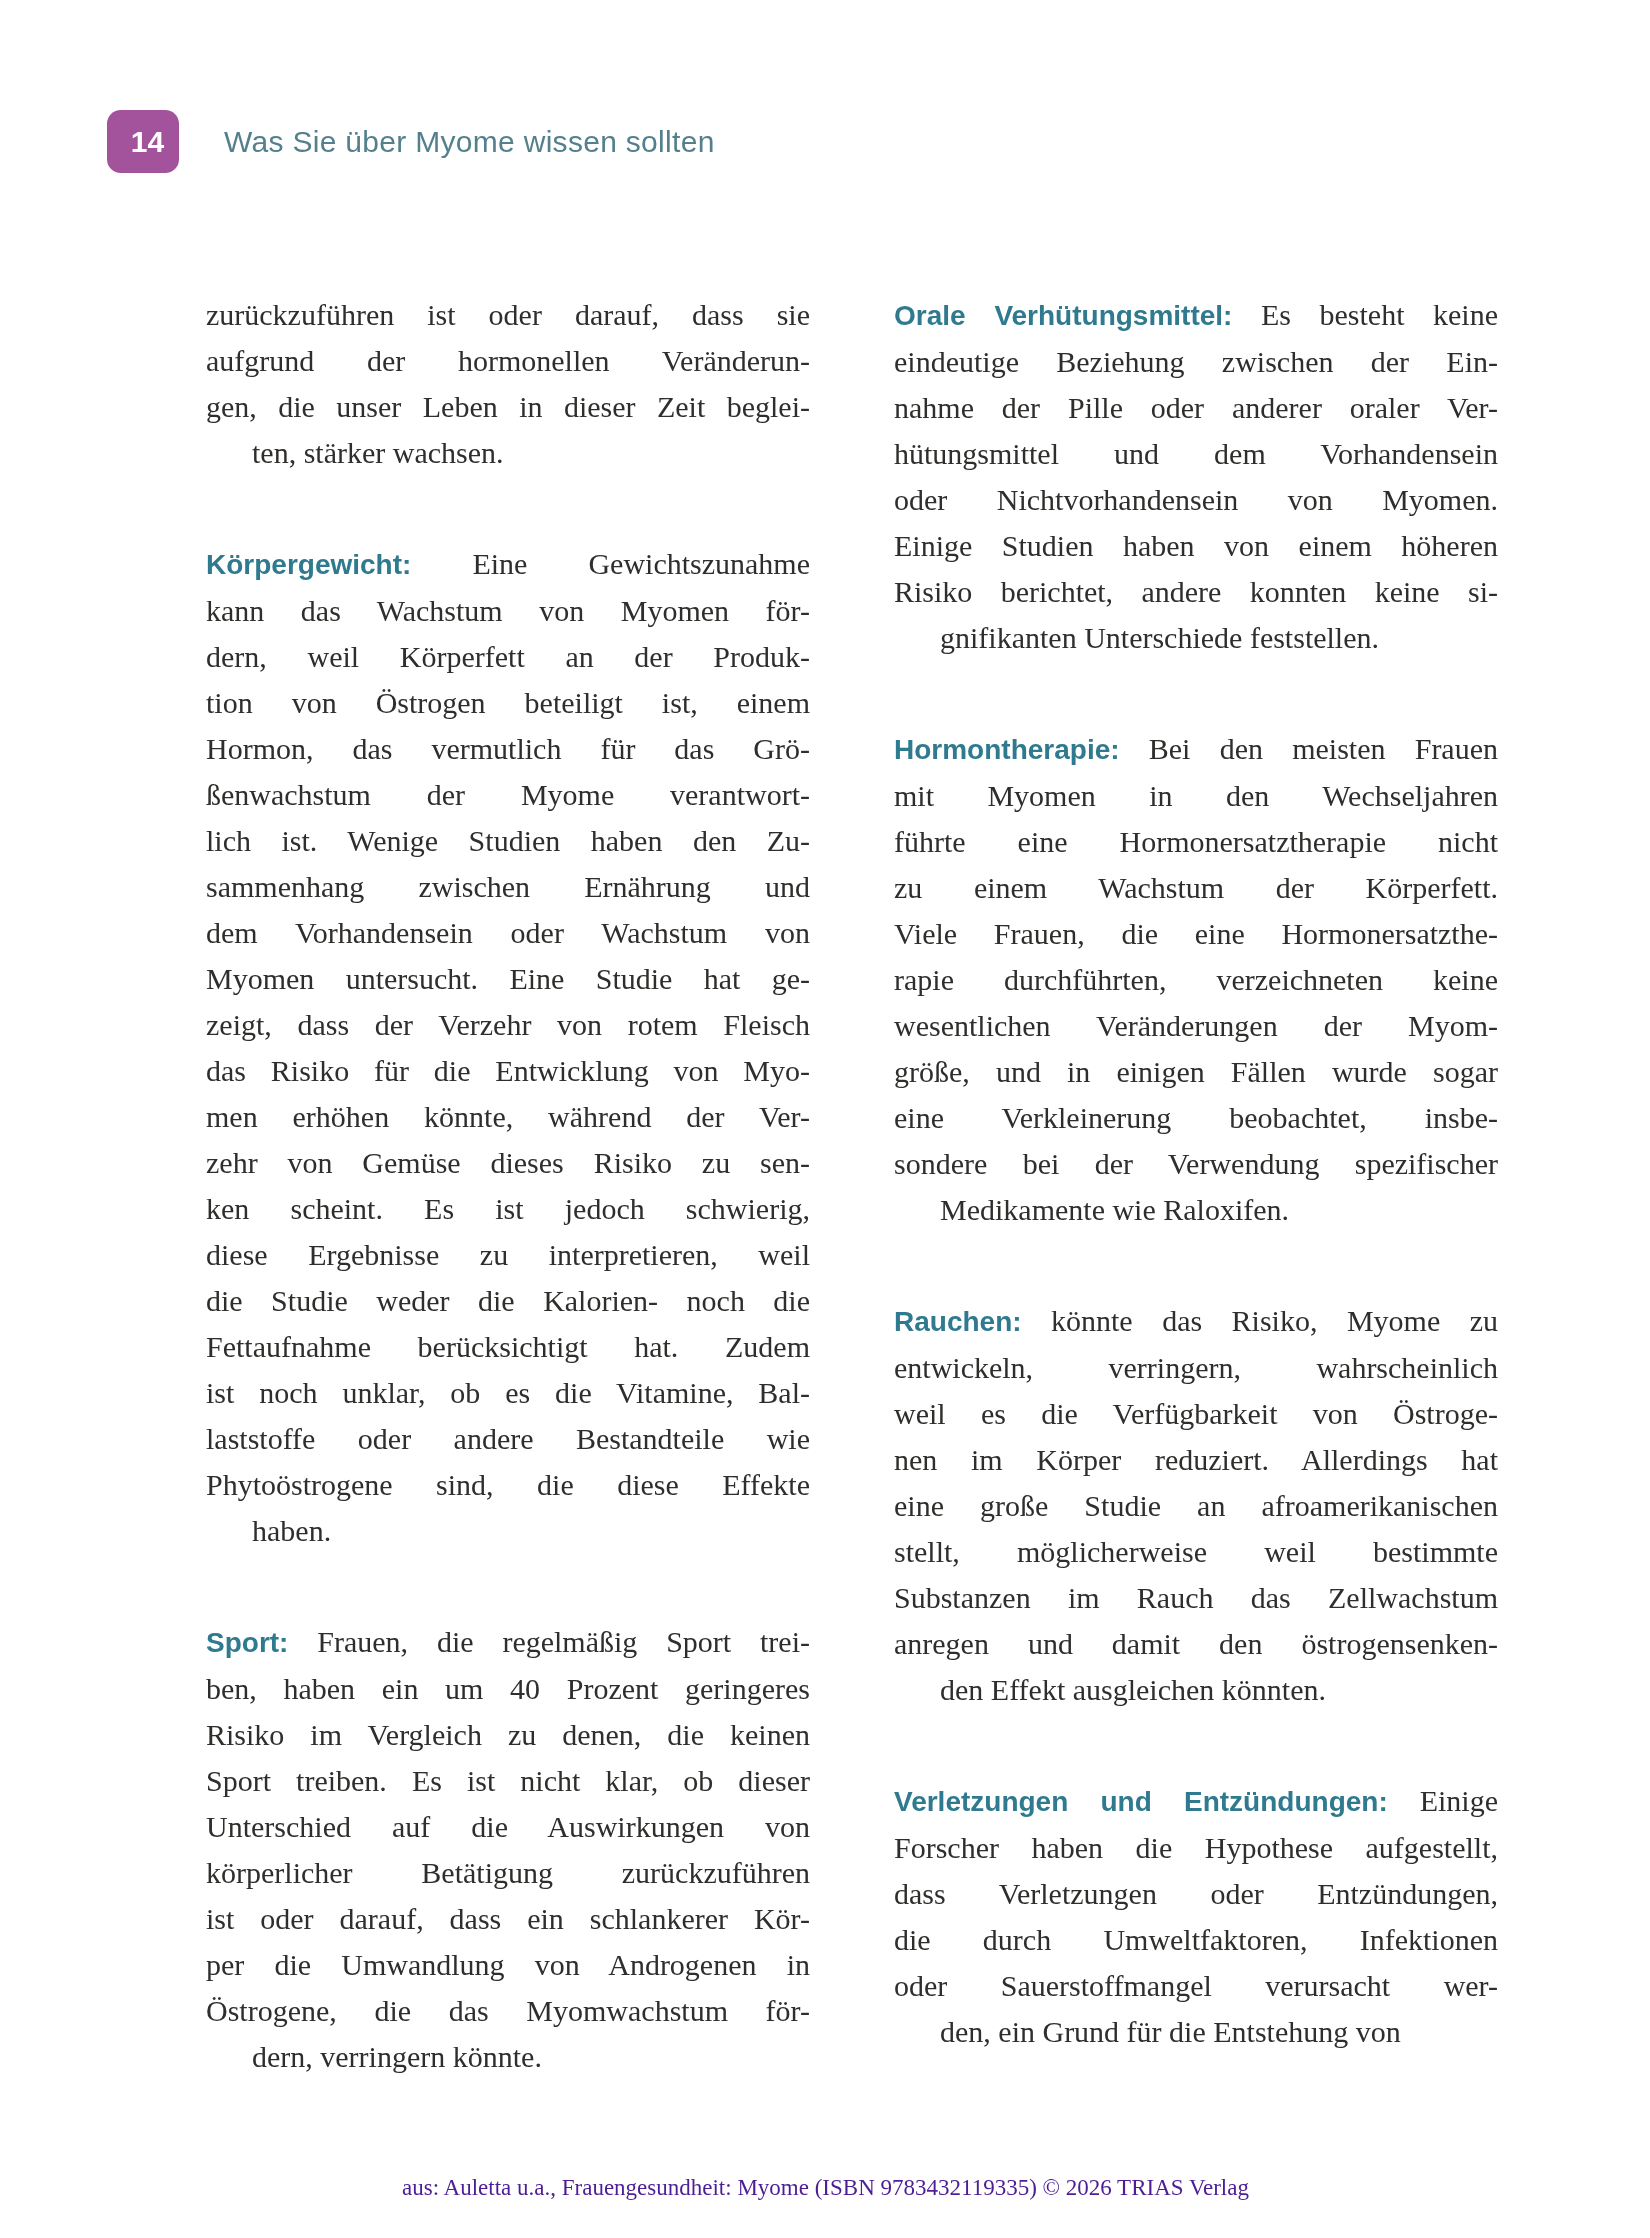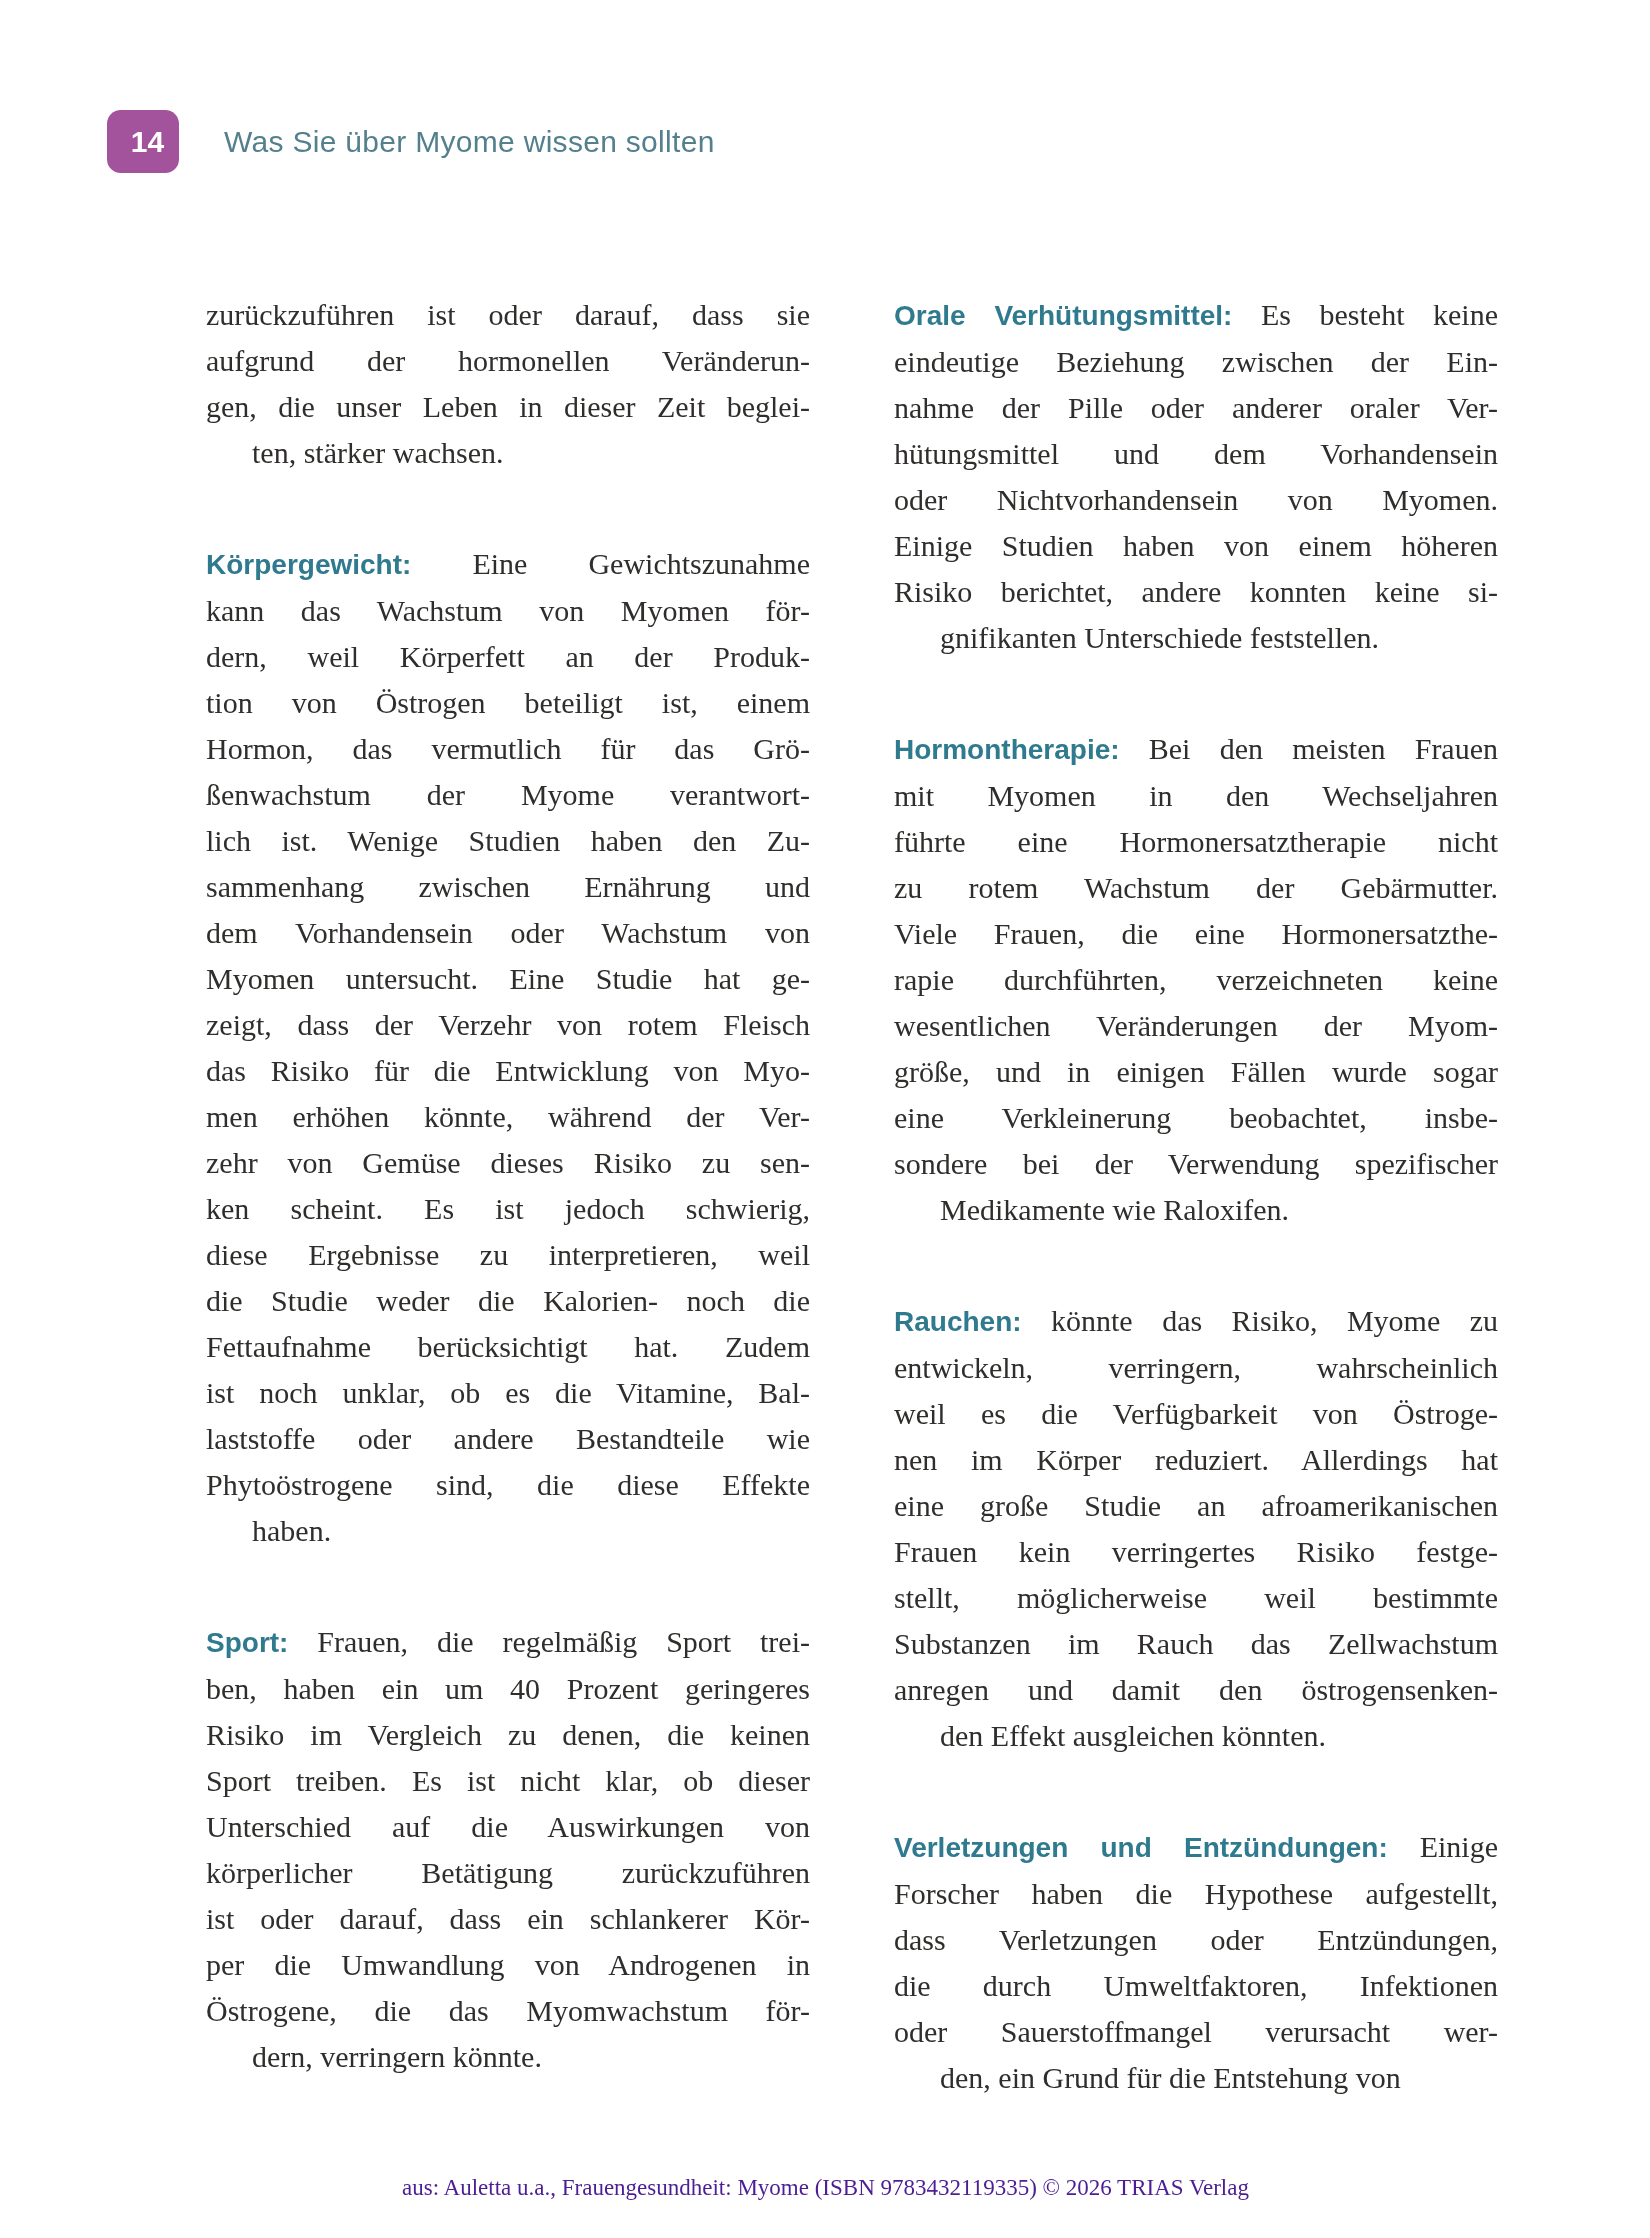--- a/index.html
+++ b/index.html
@@ -141,36 +141,35 @@
         <div class="line">hütungsmittel und dem Vorhandensein</div>
         <div class="line">oder Nichtvorhandensein von Myomen.</div>
         <div class="line">Einige Studien haben von einem höheren</div>
         <div class="line">Risiko berichtet, andere konnten keine si-</div>
         <div class="line last">gnifikanten Unterschiede feststellen.</div>
       </div>
       <div class="para">
         <div class="line"><span class="label">Hormontherapie:</span> Bei den meisten Frauen</div>
         <div class="line">mit Myomen in den Wechseljahren</div>
         <div class="line">führte eine Hormonersatztherapie nicht</div>
-        <div class="line">zu rotem Wachstum der Gebärmutter.</div>
+        <div class="line">zu einem Wachstum der Körperfett.</div>
         <div class="line">Viele Frauen, die eine Hormonersatzthe-</div>
         <div class="line">rapie durchführten, verzeichneten keine</div>
         <div class="line">wesentlichen Veränderungen der Myom-</div>
         <div class="line">größe, und in einigen Fällen wurde sogar</div>
         <div class="line">eine Verkleinerung beobachtet, insbe-</div>
         <div class="line">sondere bei der Verwendung spezifischer</div>
         <div class="line last">Medikamente wie Raloxifen.</div>
       </div>
       <div class="para">
         <div class="line"><span class="label">Rauchen:</span> könnte das Risiko, Myome zu</div>
         <div class="line">entwickeln, verringern, wahrscheinlich</div>
         <div class="line">weil es die Verfügbarkeit von Östroge-</div>
         <div class="line">nen im Körper reduziert. Allerdings hat</div>
         <div class="line">eine große Studie an afroamerikanischen</div>
-        <div class="line">Frauen kein verringertes Risiko festge-</div>
         <div class="line">stellt, möglicherweise weil bestimmte</div>
         <div class="line">Substanzen im Rauch das Zellwachstum</div>
         <div class="line">anregen und damit den östrogensenken-</div>
         <div class="line last">den Effekt ausgleichen könnten.</div>
       </div>
       <div class="para">
         <div class="line"><span class="label">Verletzungen und Entzündungen:</span> Einige</div>
         <div class="line">Forscher haben die Hypothese aufgestellt,</div>
         <div class="line">dass Verletzungen oder Entzündungen,</div>
         <div class="line">die durch Umweltfaktoren, Infektionen</div>

